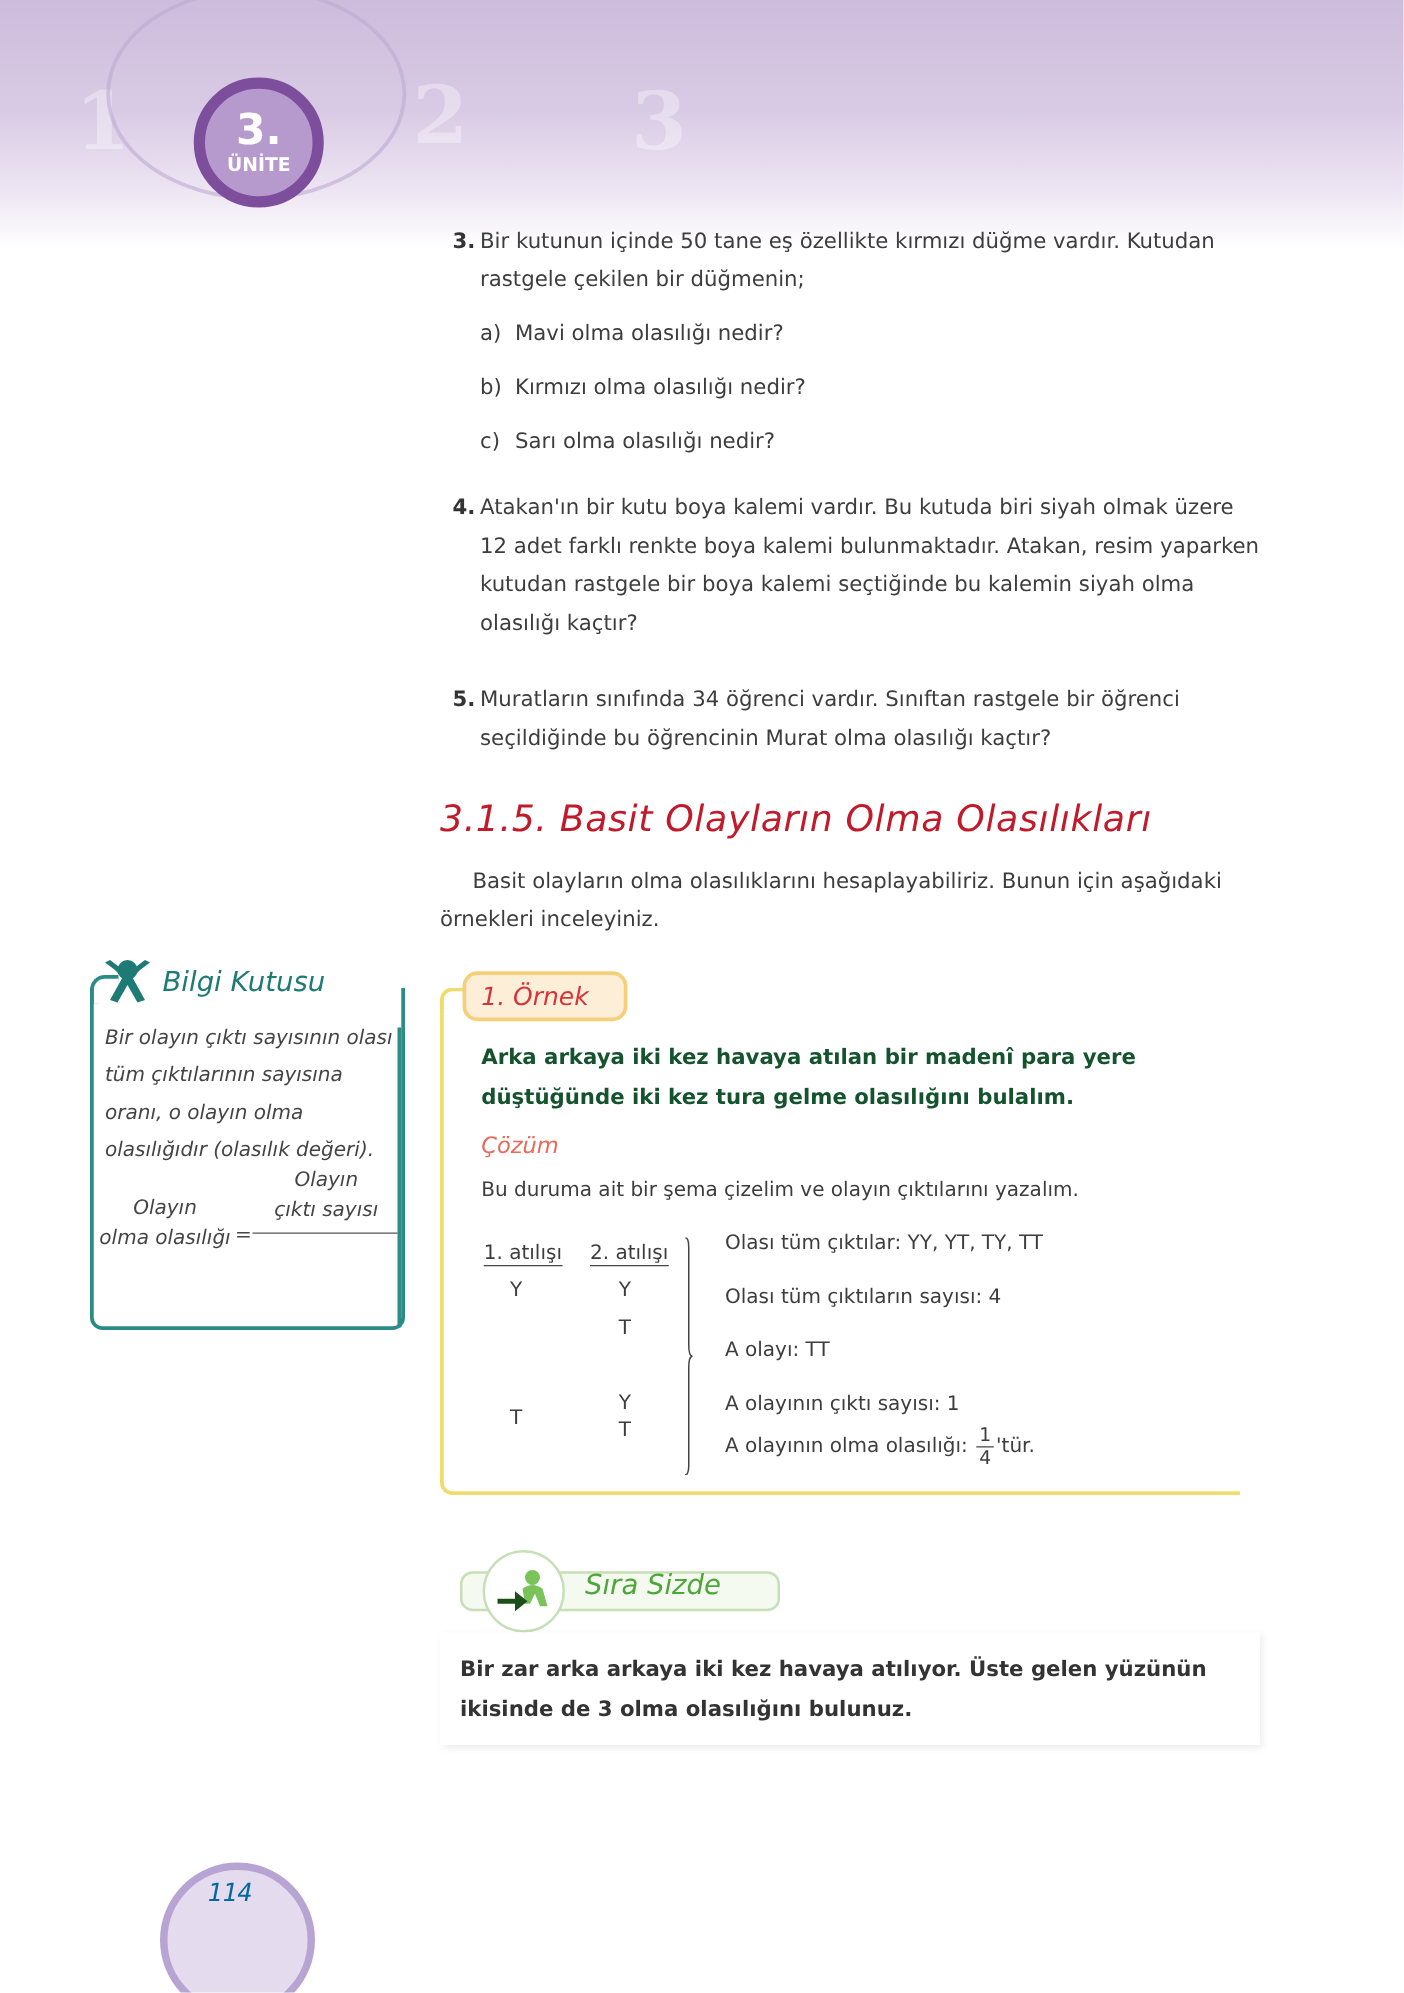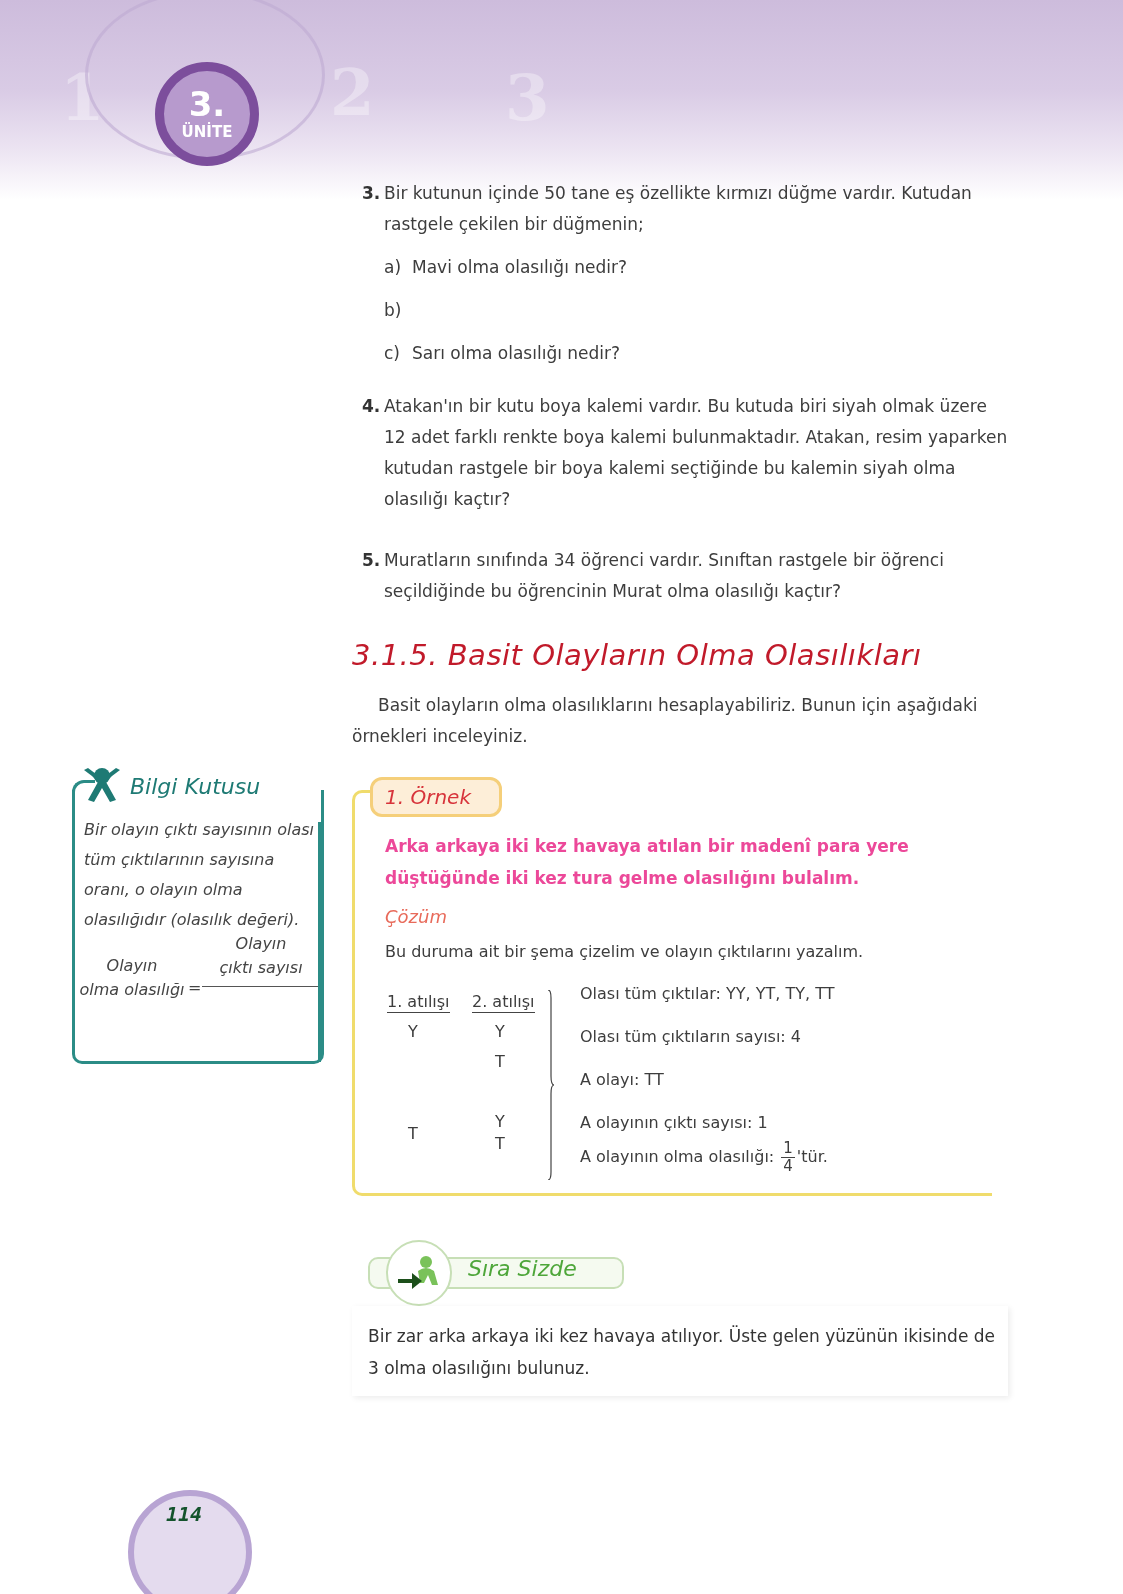--- a/index.html
+++ b/index.html
@@ -83,21 +83,21 @@
     border-left: 3px solid #f0dc6c; border-top: 3px solid #f0dc6c; border-radius: 10px 0 0 0;
   }
   .example-tab {
     position: absolute; left: 370px; top: 777px; width: 132px; height: 40px;
     background: #fdeed8; border: 3px solid #f5cf7a; border-radius: 12px;
     font-style: italic; font-size: 20px; color: #d7333a;
     display: flex; align-items: center; padding-left: 12px;
   }
   .example-q {
     position: absolute; left: 385px; top: 830px; width: 630px;
-    font-size: 17px; line-height: 32px; font-weight: bold; color: #ec4899;
+    font-size: 17px; line-height: 32px; font-weight: bold; color: #14532d;
   }
   .solution-label {
     position: absolute; left: 385px; top: 906px; font-style: italic; font-size: 18px; color: #e86a5a;
   }
   .solution-intro {
     position: absolute; left: 385px; top: 942px; font-size: 16px; color: #3d3d3d;
   }
   .tree-h { position: absolute; font-size: 16px; color: #3d3d3d; border-bottom: 1px solid #444; padding-bottom: 1px; }
   .tree-v { position: absolute; font-size: 16px; color: #3d3d3d; }
   .brace { position: absolute; left: 547px; top: 990px; width: 8px; height: 190px; }
@@ -116,30 +116,30 @@
     border-radius: 50%; background: #ffffff; border: 2px solid #c7dfb6;
     display: flex; align-items: center; justify-content: center;
   }
   .sira-title { position: absolute; left: 468px; top: 1256px; font-style: italic; font-size: 22px; color: #4ea63a; }
   .sira-card {
     position: absolute; left: 352px; top: 1306px; width: 656px; height: 90px;
     background: #ffffff; box-shadow: 2px 2px 6px rgba(0,0,0,0.08);
   }
   .sira-text {
     position: absolute; left: 368px; top: 1320px; width: 630px;
-    font-size: 17px; line-height: 32px; font-weight: normal; color: #333;
+    font-size: 17px; line-height: 32px; font-weight: bold; color: #333;
   }
 
   
   .page-badge {
     position: absolute; left: 128px; top: 1490px; width: 124px; height: 124px;
     border-radius: 50%; background: #e4dbee; border: 6px solid #b8a4d3;
   }
   .page-num {
-    position: absolute; left: 166px; top: 1502px; font-size: 20px; font-style: italic; font-weight: bold; color: #14532d;
+    position: absolute; left: 166px; top: 1502px; font-size: 20px; font-style: italic; font-weight: normal; color: #0369a1;
     font-family: "DejaVu Sans Mono", monospace;
   }
 </style>
 </head>
 <body>
 
 <div class="header-band">
   <span class="header-deco" style="left:60px;top:60px;">1</span>
   <span class="header-deco" style="left:330px;top:55px;">2</span>
   <span class="header-deco" style="left:505px;top:60px;">3</span>
@@ -154,20 +154,21 @@
   <div class="q-row">
     <span class="q-num">3.</span>
     <span class="q-text">Bir kutunun içinde 50 tane eş özellikte kırmızı düğme vardır. Kutudan rastgele çekilen bir düğmenin;</span>
   </div>
   <div class="sub-item">
     <span class="sub-letter">a)</span>
     <span>Mavi olma olasılığı nedir?</span>
   </div>
   <div class="sub-item">
     <span class="sub-letter">b)</span>
+    <span>Kırmızı olma olasılığı nedir?</span>
   </div>
   <div class="sub-item">
     <span class="sub-letter">c)</span>
     <span>Sarı olma olasılığı nedir?</span>
   </div>
 </div>
 
 <div class="q-block" style="top:391px;">
   <div class="q-row">
     <span class="q-num">4.</span>

